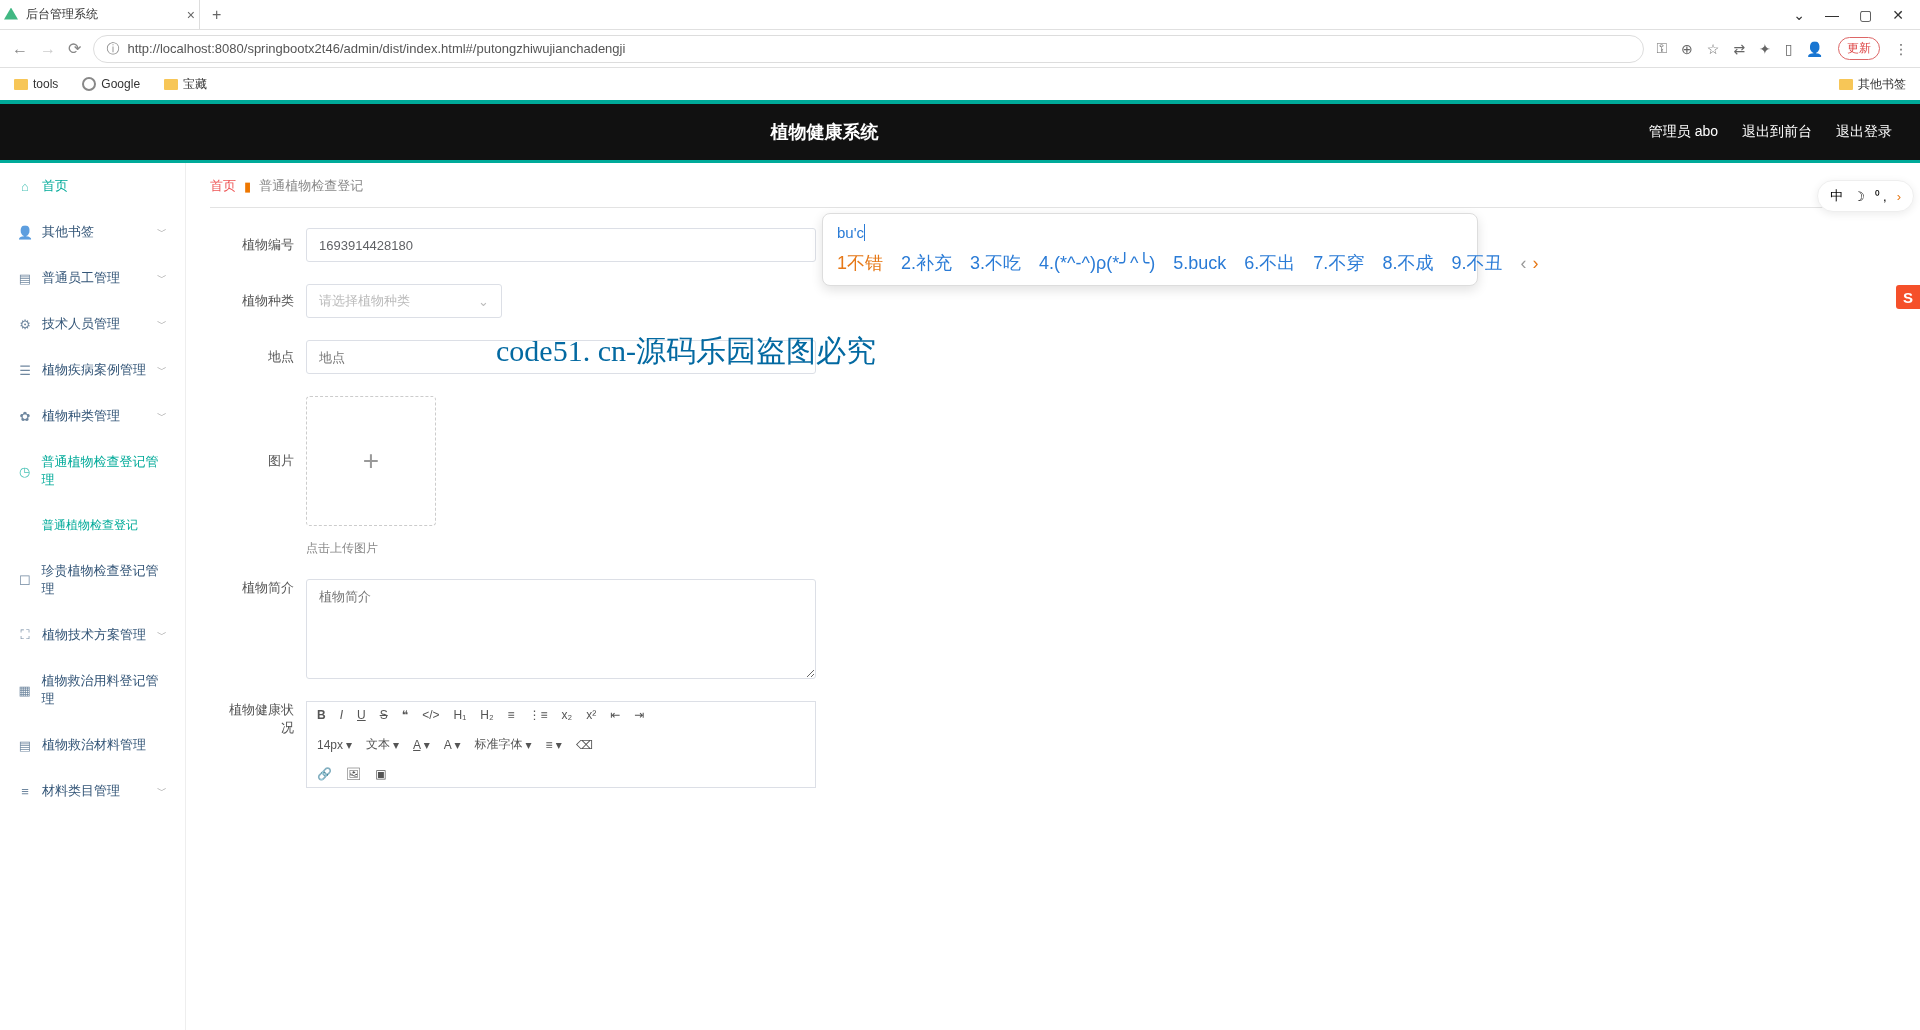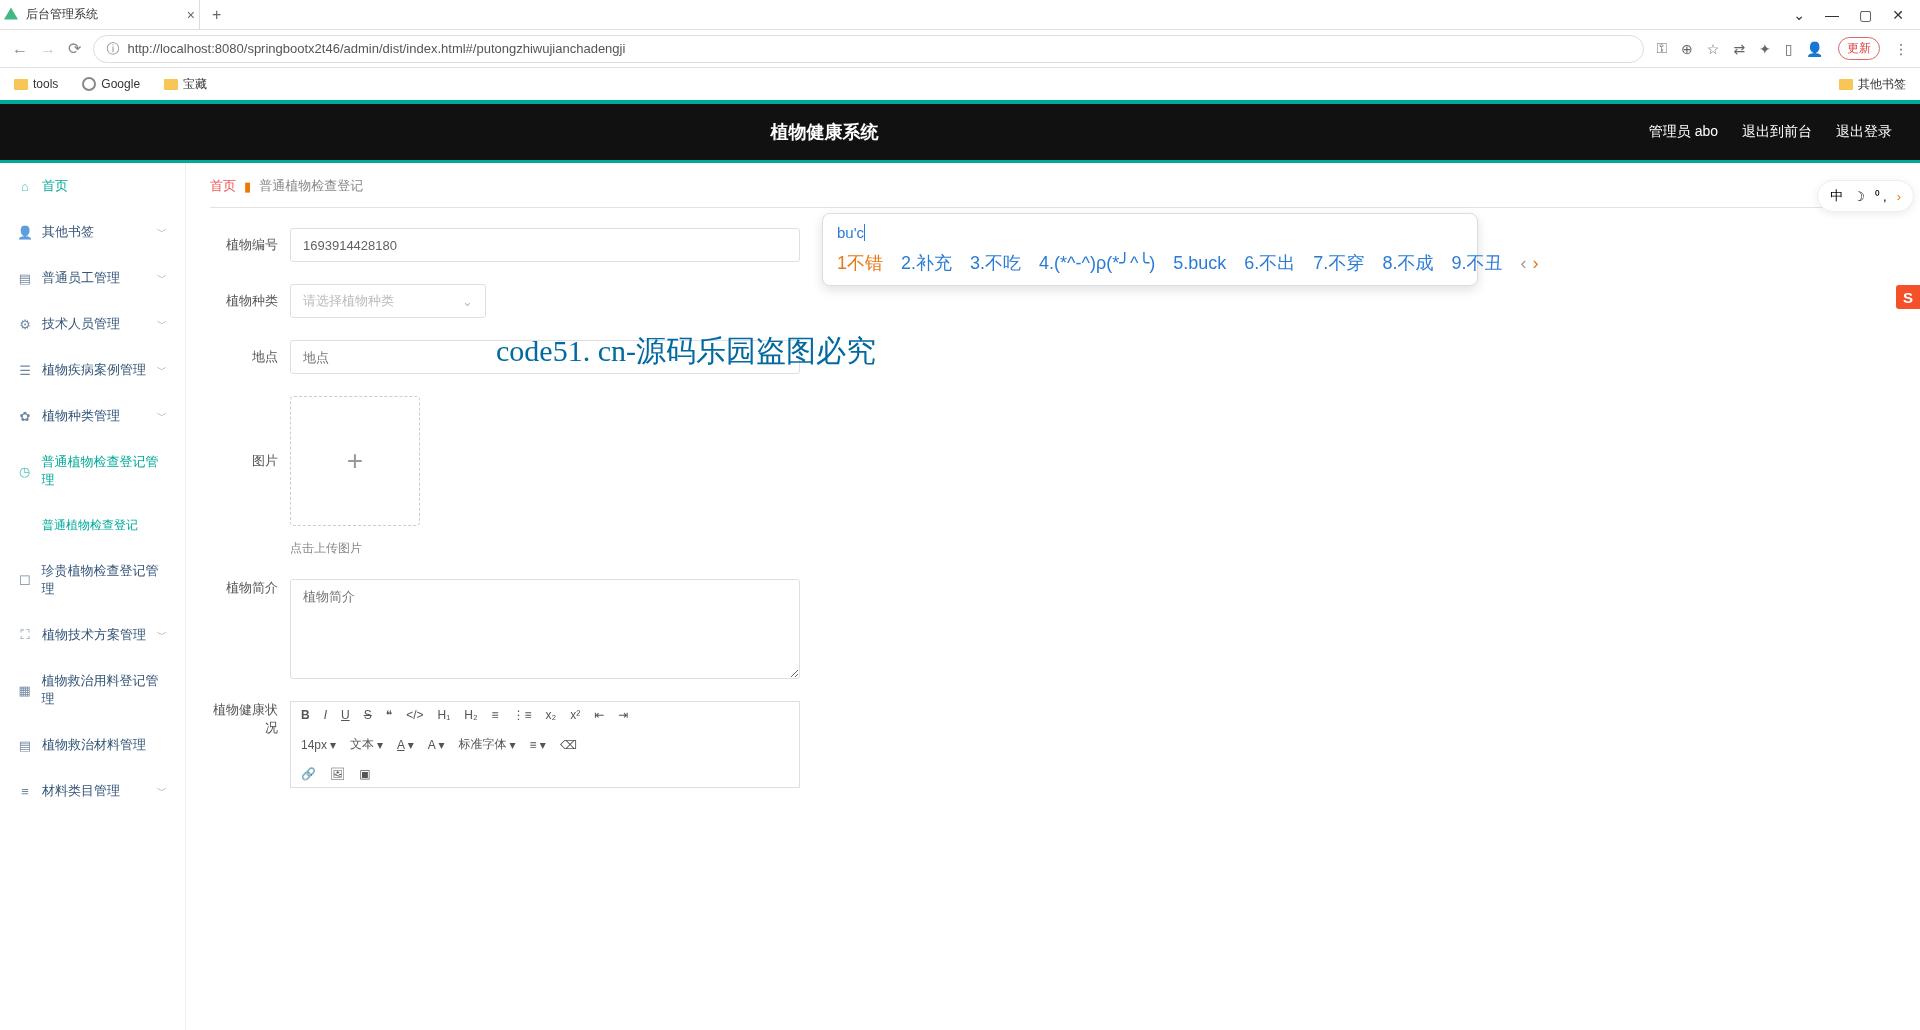--- a/index.html
+++ b/index.html
@@ -43,21 +43,21 @@
 .sidebar-item .chev { margin-left: auto; color: #999; font-size: 10px; }
 .sidebar-icon { width: 14px; height: 14px; opacity: 0.7; display: inline-flex; align-items: center; justify-content: center; font-size: 13px; }
 
 .main { flex: 1; padding: 14px 24px; overflow-y: auto; position: relative; background: #fff; }
 .breadcrumb { font-size: 13px; display: flex; gap: 8px; align-items: center; margin-bottom: 12px; }
 .breadcrumb .home-link { color: #e55; cursor: pointer; }
 .breadcrumb .sep { color: #e70; }
 .breadcrumb .current { color: #888; }
 .hr { border: none; border-top: 1px solid #e3e3e3; margin-bottom: 20px; }
 
-.form-row { display: flex; gap: 40px; margin-bottom: 22px; align-items: flex-start; }
+.form-row { display: flex; gap: 40px; margin-bottom: 22px; align-items: flex-start; margin-left: 16px; }
 .form-group { display: flex; align-items: center; gap: 12px; }
 .form-label { width: 68px; text-align: right; font-size: 13px; color: #555; }
 .form-input { height: 34px; border: 1px solid #dcdfe6; border-radius: 3px; padding: 0 12px; font-size: 13px; color: #606266; outline: none; }
 .form-input.wide { width: 510px; }
 .form-input.select { width: 196px; cursor: pointer; display: flex; align-items: center; justify-content: space-between; color: #bbb; }
 .form-textarea { width: 510px; height: 100px; border: 1px solid #dcdfe6; border-radius: 3px; padding: 8px 12px; font-size: 13px; color: #bbb; resize: both; outline: none; }
 .upload-box { width: 130px; height: 130px; border: 1px dashed #ccc; border-radius: 4px; display: flex; align-items: center; justify-content: center; font-size: 28px; color: #999; cursor: pointer; }
 .upload-tip { font-size: 12px; color: #888; margin-top: 10px; margin-left: 80px; }
 
 .plant-name-group { position: relative; }

